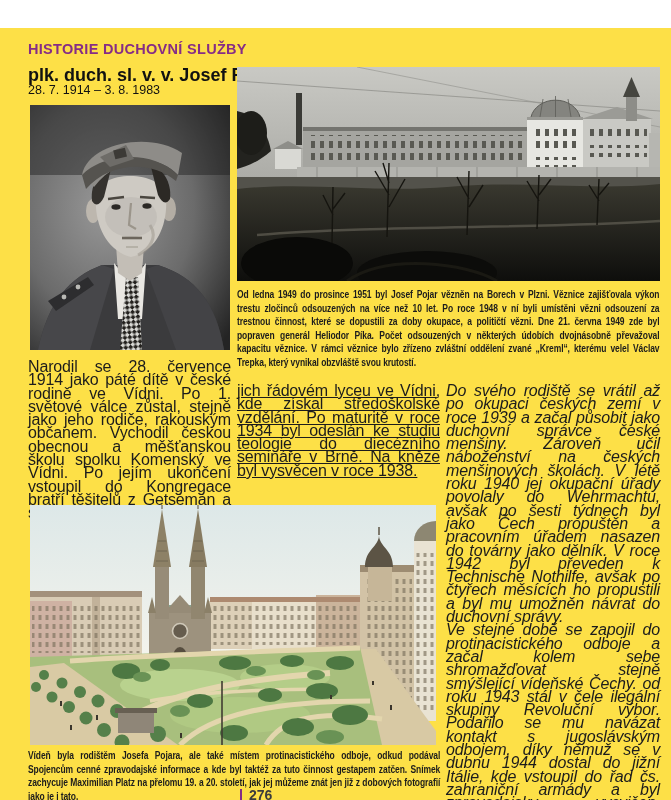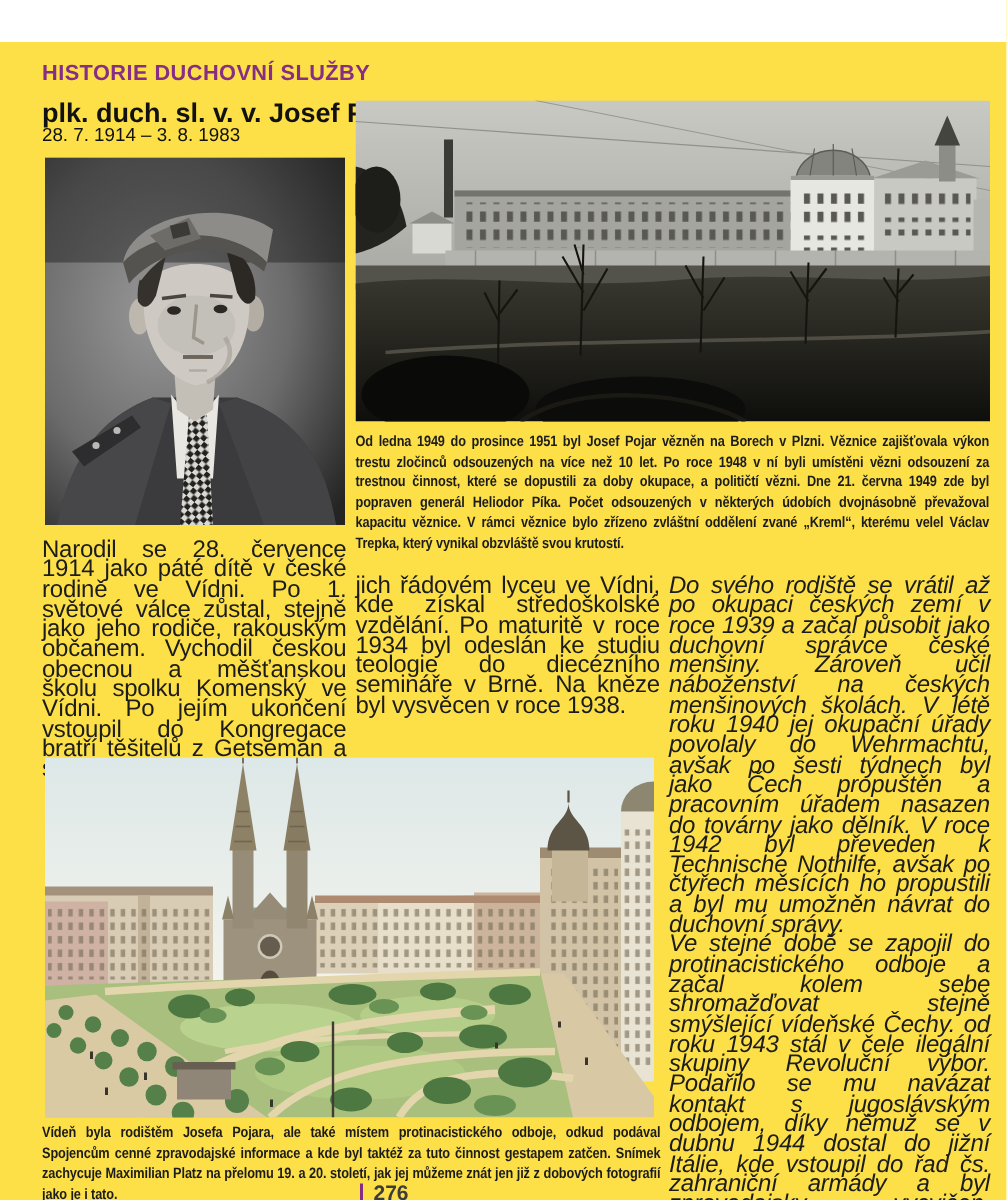--- a/index.html
+++ b/index.html
@@ -21,21 +21,21 @@
     letter-spacing:-.1px;
   }
   .caption-prison{left:237px;top:260px;width:497px;}
   .caption-vienna{left:28px;top:721px;width:485px;}
   .bodycol{
     position:absolute;font-size:16px;line-height:13.3px;text-align:justify;
     letter-spacing:-.15px;color:#1c1c1c;
   }
   .bodycol p{margin:0;padding:0;}
   .col1{left:28px;top:332px;width:203px;}
-  .col2{left:237px;top:356px;width:203px;}
+  .col2{left:237px;top:356px;width:203px;text-decoration:underline;}
   .col3{left:446px;top:356px;width:214px;font-style:italic;}
   .page-rule{position:absolute;left:240px;top:761px;width:2px;height:39px;background:#862d86;}
   .page-num{position:absolute;left:249px;top:759px;font-size:14px;font-weight:bold;color:#3c3c3c;text-align:right;}
 </style>
 </head>
 <body>
 
 <div class="page">
 
   <div class="hdr-title">HISTORIE DUCHOVNÍ SLUŽBY</div>

